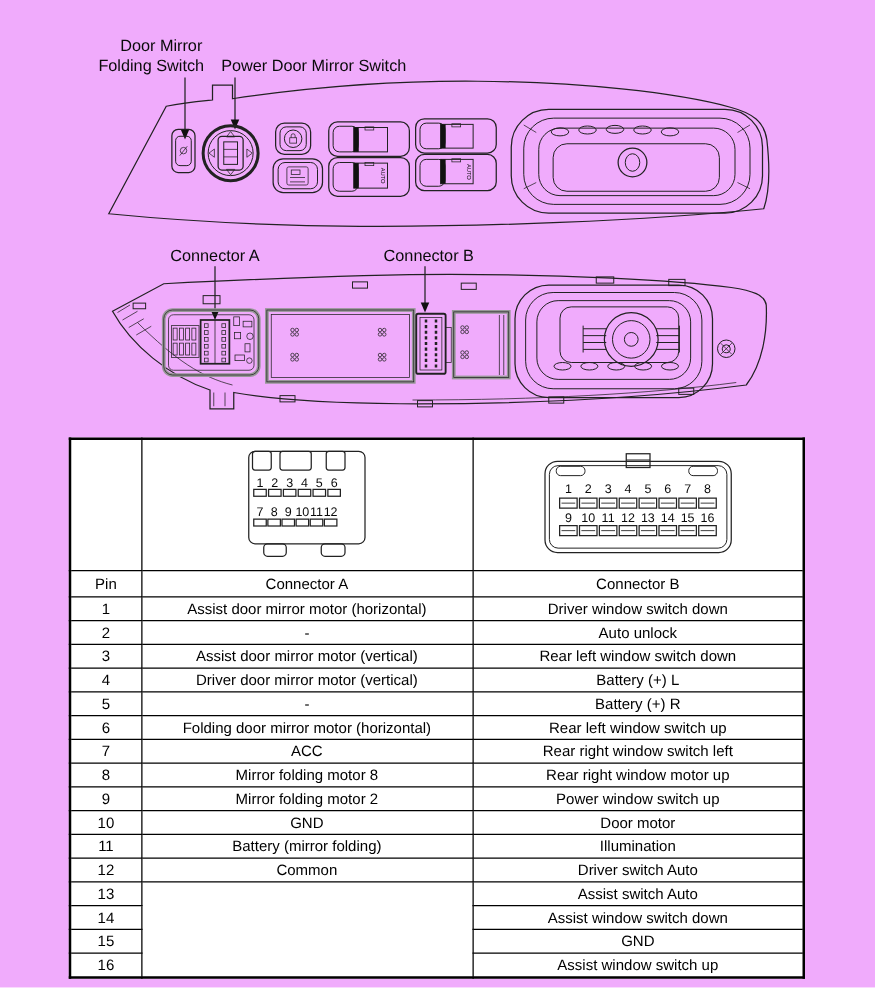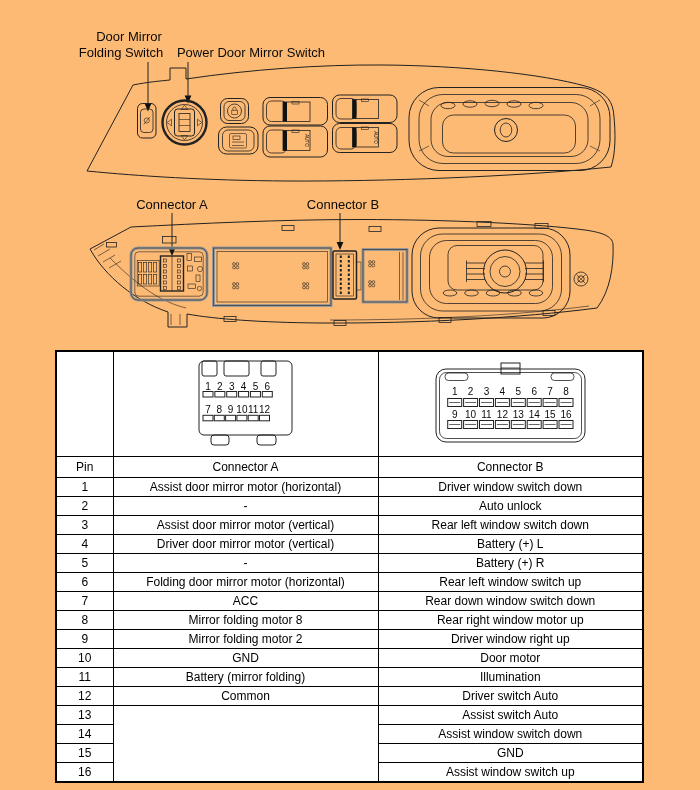--- a/index.html
+++ b/index.html
@@ -1,16 +1,16 @@
 <!DOCTYPE html>
 <html><head>
 <meta charset="utf-8">
 <style>
   html,body{margin:0;padding:0;background:#fff;}
-  #page{position:relative;width:700px;height:790px;background:#fdba74;overflow:hidden;
+  #page{position:relative;width:700px;height:790px;background:#f0abfc;overflow:hidden;
         font-family:"Liberation Sans", sans-serif;color:#000;}
   svg{display:block;}
   svg .ln{fill:none;stroke:#222;stroke-width:1;}
   svg .tn{fill:none;stroke:#222;stroke-width:.8;}
   svg .xt{fill:none;stroke:#222;stroke-width:.6;}
   svg .gy{fill:none;stroke:#979797;stroke-width:3;}
   svg .dk{fill:#111;stroke:none;}
   svg text{font-family:"Liberation Sans",sans-serif;fill:#0a0a0a;stroke:none;}
   .lbl{font-size:13px;}
   .pins text{font-size:10px;}
@@ -462,31 +462,31 @@
           <td>Battery (+) R</td>
         </tr>
     <tr class="data">
           <td>6</td>
           <td>Folding door mirror motor (horizontal)</td>
           <td>Rear left window switch up</td>
         </tr>
     <tr class="data">
           <td>7</td>
           <td>ACC</td>
-          <td>Rear down window switch down</td>
+          <td>Rear right window switch left</td>
         </tr>
     <tr class="data">
           <td>8</td>
           <td>Mirror folding motor 8</td>
           <td>Rear right window motor up</td>
         </tr>
     <tr class="data">
           <td>9</td>
           <td>Mirror folding motor 2</td>
-          <td>Driver window right up</td>
+          <td>Power window switch up</td>
         </tr>
     <tr class="data">
           <td>10</td>
           <td>GND</td>
           <td>Door motor</td>
         </tr>
     <tr class="data">
           <td>11</td>
           <td>Battery (mirror folding)</td>
           <td>Illumination</td>

